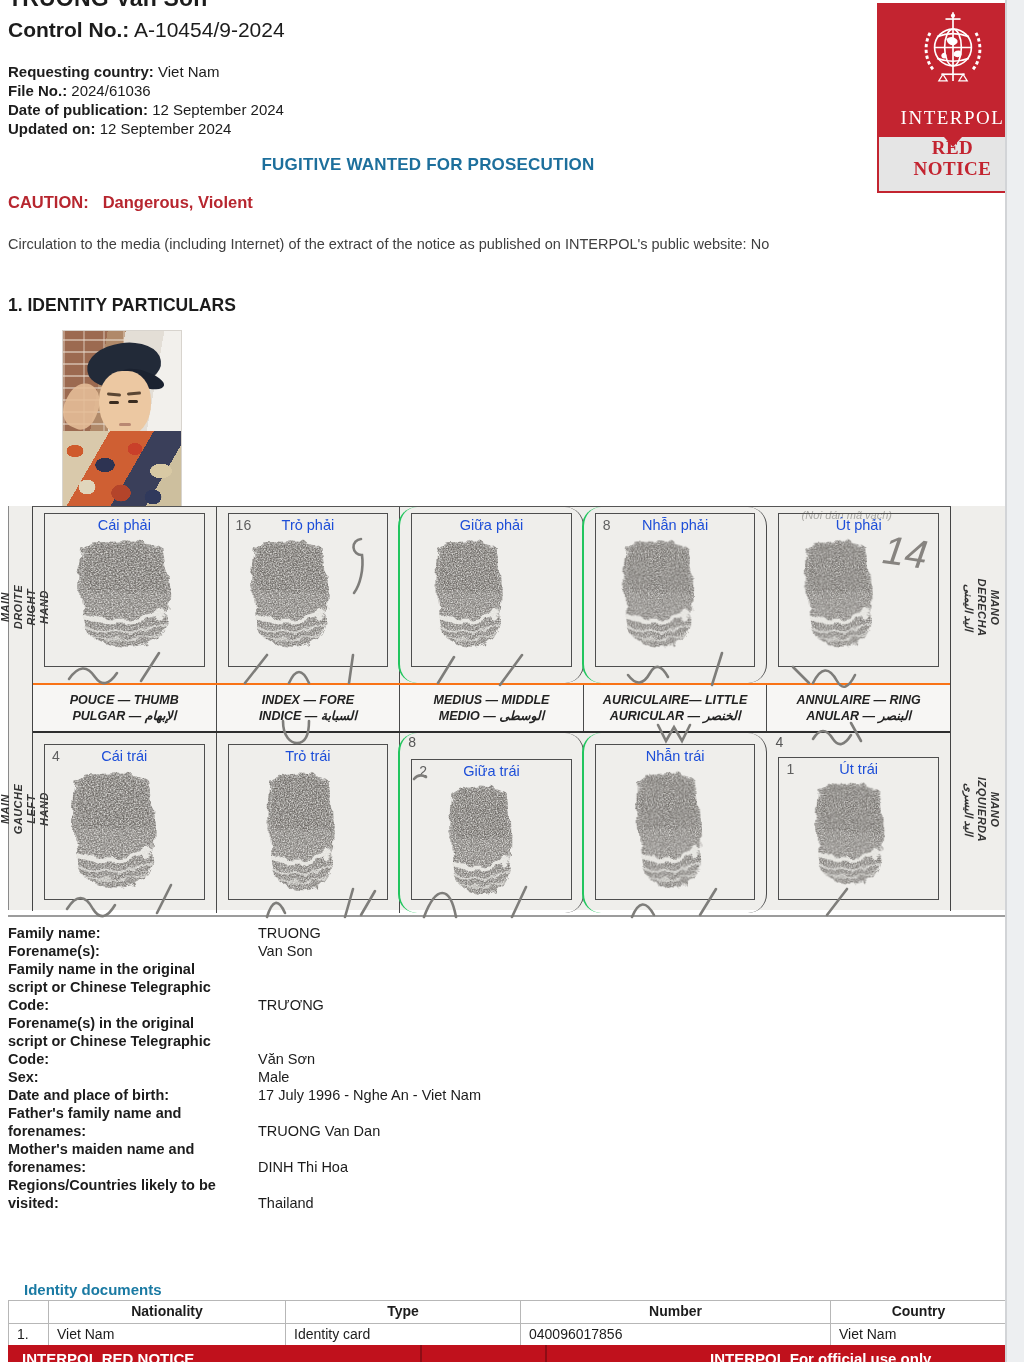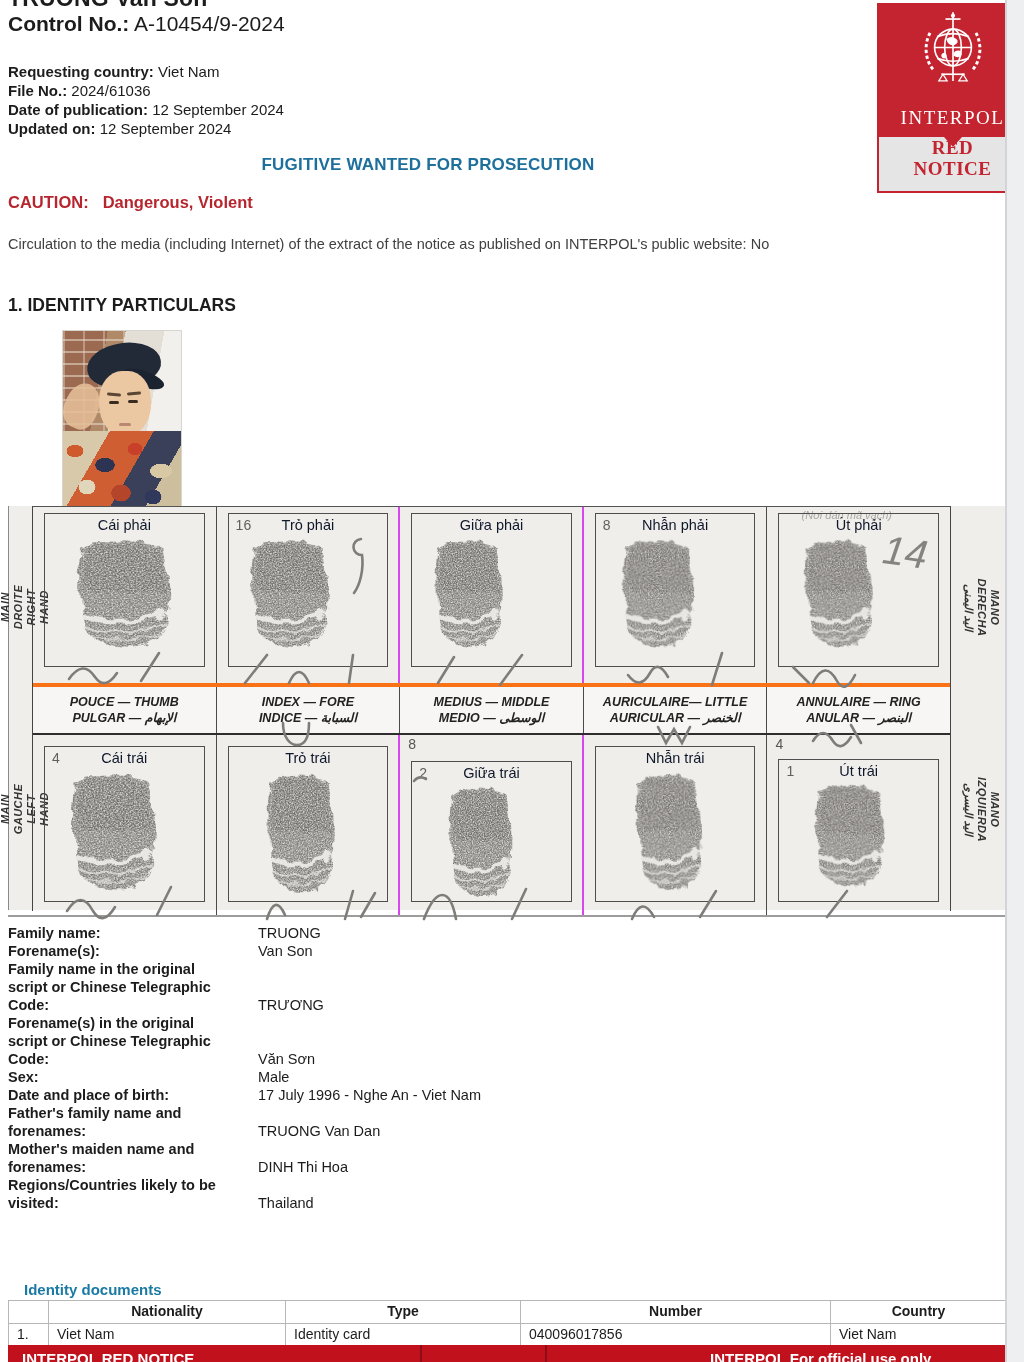--- a/index.html
+++ b/index.html
@@ -3,21 +3,21 @@
 <meta charset="utf-8">
 <style>
   html,body{margin:0;padding:0;background:#ffffff;}
   .page{position:relative;width:1024px;height:1362px;background:#ffffff;overflow:hidden;
         font-family:"Liberation Sans", sans-serif;color:#1c1c1c;}
   .edge-strip{position:absolute;top:0;right:0;width:17px;height:100%;
         background:#edeff1;border-left:2px solid #d2d4d7;}
   
   .hdr{position:absolute;left:8px;top:0;width:840px;}
   .name-title{font-size:23px;font-weight:bold;margin-top:-15px;letter-spacing:.2px;}
-  .control-line{font-size:21px;}
+  .control-line{margin-top:6px;font-size:21px;}
   .control-line .lbl{font-weight:bold;}
   .meta{position:absolute;left:8px;top:62px;font-size:15px;line-height:19px;}
   .meta .lbl{font-weight:bold;}
   .banner{position:absolute;left:8px;top:155px;width:840px;text-align:center;
         color:#1d6f9c;font-weight:bold;font-size:17px;letter-spacing:.2px;}
   .caution{position:absolute;left:8px;top:193px;font-size:16.5px;font-weight:bold;color:#b7262f;}
   .caution .gap{display:inline-block;width:14px;}
   .circulation{position:absolute;left:8px;top:236px;width:860px;font-size:14.5px;color:#404040;}
   .section-title{position:absolute;left:8px;top:295px;font-size:17.5px;font-weight:bold;}
   
@@ -72,28 +72,28 @@
   .fp-side-label span{display:block;white-space:pre-line;text-align:center;
         font-size:11px;font-weight:bold;font-style:italic;color:#333;line-height:13px;letter-spacing:.5px;}
   .fp-side.left span{transform:rotate(-90deg);}
   .fp-side.right span{transform:rotate(90deg);}
   .fp-grid{position:absolute;left:24px;top:0;width:917px;height:100%;
         border-left:1px solid #444;border-right:1px solid #444;border-top:1px solid #555;}
   .fp-row{display:flex;height:176px;}
   .fp-row.bottom{height:180px;}
   .fp-cell{position:relative;flex:1;border-right:1px solid #4a4a4a;}
   .fp-cell:last-child{border-right:none;}
-  .fp-cell.thickL{border-left:2px solid #d946ef;margin-left:-2px;}
+  .fp-cell.thickL{border-left:2px solid #22c55e;margin-left:-2px;border-radius:19px;}
   .fp-box{position:absolute;left:11px;right:11px;top:6px;bottom:16px;border:1.5px solid #4e4e4e;}
   .fp-row.bottom .fp-box{top:11px;bottom:13px;}
   .fp-num{position:absolute;left:7px;top:3px;font-size:14px;color:#5f5f5f;}
   .fp-corner-num{position:absolute;left:8px;top:1px;font-size:14px;color:#555;z-index:3;}
-  .fp-label{position:absolute;left:0;right:0;top:3px;text-align:center;font-size:14.5px;color:#0f172a;}
+  .fp-label{position:absolute;left:0;right:0;top:3px;text-align:center;font-size:14.5px;color:#1d4ed8;}
   .fp-print{position:absolute;left:6%;right:8%;top:10%;bottom:4%;width:86%;height:86%;}
-  .fp-labelrow{display:flex;height:46px;background:#f7f6f4;border-top:4px solid #f97316;border-bottom:2px solid #2e2e2e;}
+  .fp-labelrow{display:flex;height:46px;background:#f7f6f4;border-top:2px solid #f97316;border-bottom:2px solid #2e2e2e;}
   .fp-lcell{position:relative;flex:1;border-right:1px solid #4a4a4a;display:flex;flex-direction:column;
         align-items:center;justify-content:center;}
   .fp-lcell:last-child{border-right:none;}
   .fp-lcell span{display:block;font-size:12.5px;font-weight:bold;font-style:italic;color:#222;line-height:16px;}
   .corner-note{position:absolute;right:58px;top:2px;font-size:11px;color:#a9a8a4;font-style:italic;}
   .hand14{position:absolute;right:10px;top:16px;font-size:40px;color:#75726e;font-style:italic;
         transform:rotate(8deg);font-weight:300;opacity:.85;}
   .scrib{position:absolute;overflow:visible;z-index:2;}
   .scrib path{stroke:#7e7d7a;stroke-width:2.6;fill:none;stroke-linecap:round;}
   .fp-rule{position:absolute;left:8px;top:915px;width:998px;height:2px;background:#9c9c9c;}

